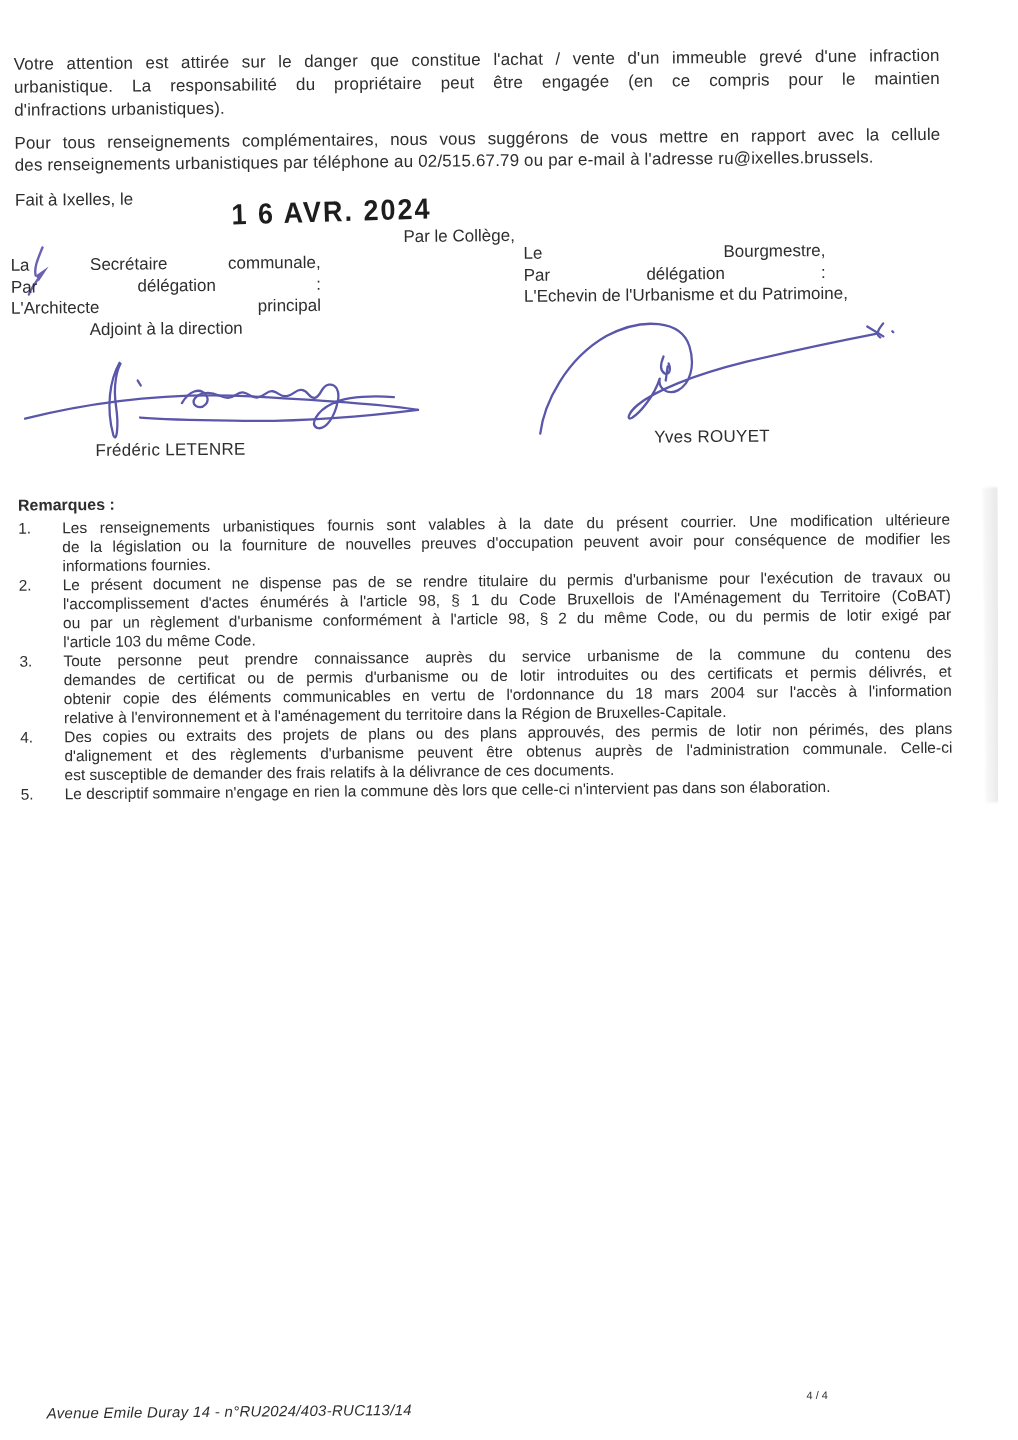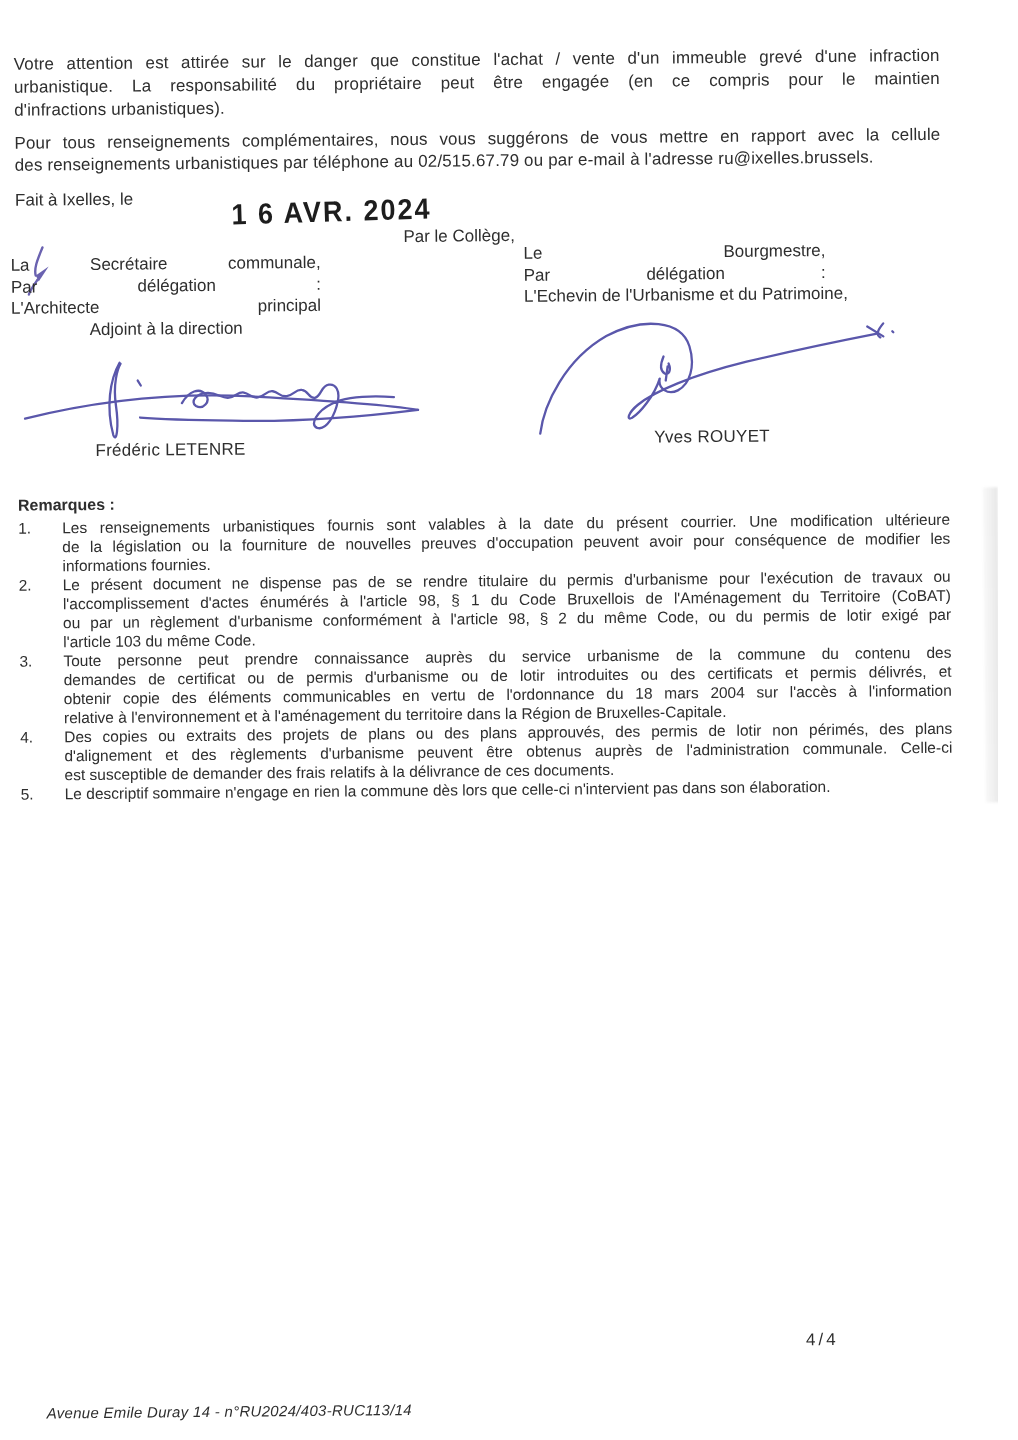--- a/index.html
+++ b/index.html
@@ -43,21 +43,21 @@
   .signame-right { left:657px; top:429px; }
 
   .remarks { position:absolute; left:20px; top:492px; width:932px; }
   .rhead { font-weight:bold; font-size:16px; margin-bottom:4px; }
   .remarks ol { list-style:none; margin:0; padding:0; }
   .remark-item { display:flex; }
   .rnum { flex:0 0 44px; font-size:15.5px; line-height:19px; }
   .rtext { flex:1; font-size:15.5px; line-height:19px; }
 
   .footer-left { position:absolute; left:40px; top:1400px; font-size:15px; font-style:italic; letter-spacing:0.3px; }
-  .footer-page { position:absolute; left:800px; top:1333px; font-size:17px; letter-spacing:3px; }
+  .footer-page { position:absolute; left:800px; top:1392px; font-size:11px; letter-spacing:3px; }
 
   .scan-smudge {
     position:absolute; left:985px; top:492px; width:15px; height:315px;
     background:linear-gradient(to right, rgba(60,60,60,0.03), rgba(60,60,60,0.12));
     filter:blur(1px);
   }
 </style>
 </head>
 <body>
 

